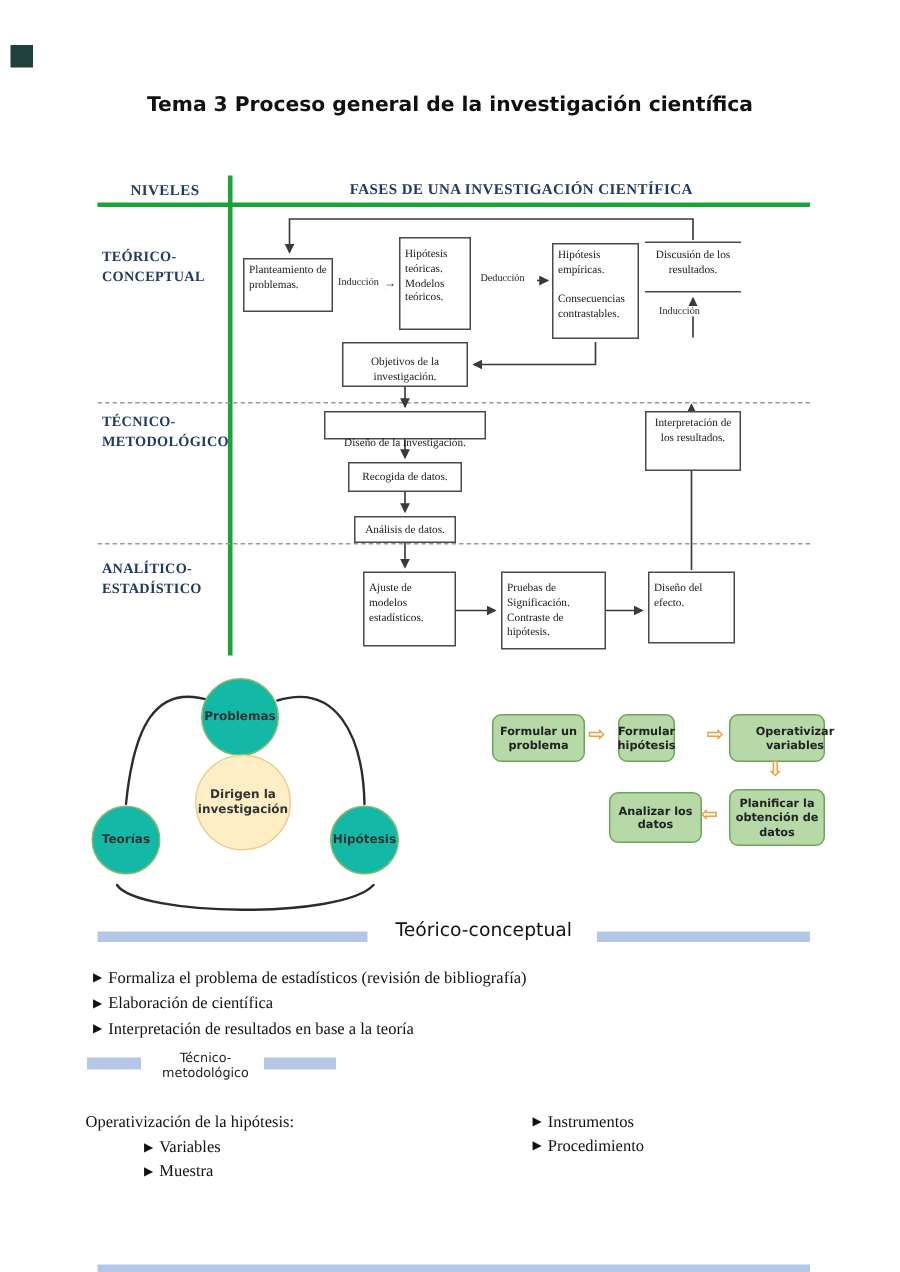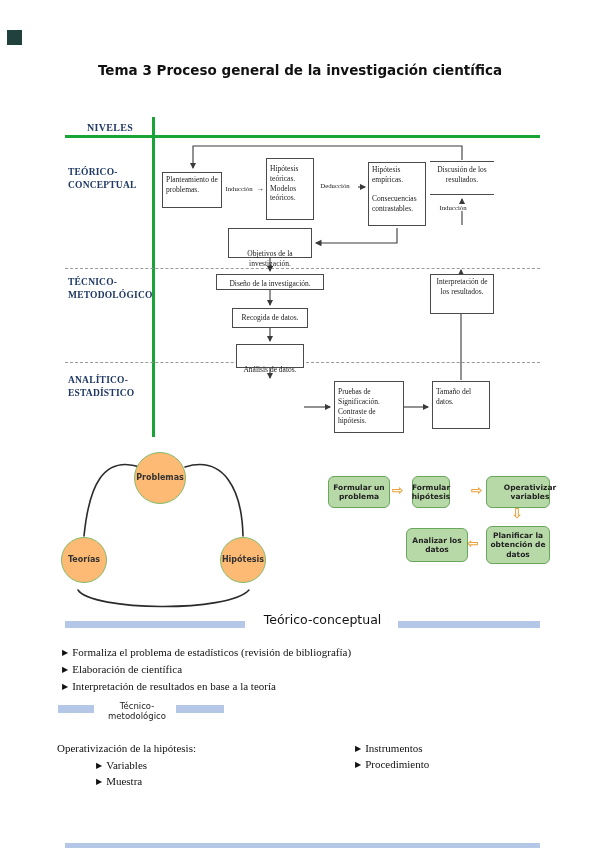--- a/index.html
+++ b/index.html
@@ -28,41 +28,41 @@
   
   .box{position:absolute;border:1px solid #4a4a4a;background:#fff;font-size:7.5px;line-height:1.3;
        padding:2px 3px;white-space:pre-line;box-sizing:border-box;}
   .ctr{text-align:center;}
   .hbord{border-left:none;border-right:none;}
   .b-plant {left:162px;top:172px;width:60px;height:36px;}
   .b-hteo  {left:266px;top:158px;width:48px;height:62px;padding-top:5px;}
   .b-hemp  {left:368px;top:162px;width:58px;height:64px;}
   .b-disc  {left:430px;top:161px;width:64px;height:34px;padding-top:3px;}
   .b-interp{left:430px;top:226px;width:64px;height:40px;margin-top:48px;}
-  .b-obj   {left:228px;top:228px;width:84px;height:30px;padding-top:20px;}
-  .b-dis   {left:216px;top:274px;width:108px;height:16px;padding-top:4px;}
+  .b-obj   {left:228px;top:228px;width:84px;height:30px;padding-top:7px;}
+  .b-dis   {left:216px;top:274px;width:108px;height:16px;padding-top:15px;}
   .b-rec   {left:232px;top:308px;width:76px;height:20px;padding-top:4px;}
-  .b-ana   {left:236px;top:344px;width:68px;height:18px;padding-top:20px;}
+  .b-ana   {left:236px;top:344px;width:68px;height:18px;padding-top:3px;}
   .b-aju   {left:242px;top:381px;width:62px;height:50px;padding-top:5px;}
   .b-pru   {left:334px;top:381px;width:70px;height:52px;padding-top:5px;}
   .b-tam   {left:432px;top:381px;width:58px;height:48px;padding-top:5px;}
 
   .clabel{position:absolute;font-size:6.8px;color:#222;background:#fff;text-align:center;}
   .cl-ind1{left:224px;top:185px;width:30px;}
   .cl-arr1{left:254px;top:184px;width:12px;font-size:8px;}
   .cl-ded {left:318px;top:182px;width:34px;}
   .cl-ind2{left:432px;top:204px;width:42px;}
 
   svg.overlay{position:absolute;left:0;top:0;pointer-events:none;}
 
   
   .circle{position:absolute;border-radius:50%;display:flex;align-items:center;justify-content:center;
           font-family:"DejaVu Sans",sans-serif;font-weight:bold;font-size:8px;color:#333;
           text-align:center;white-space:pre-line;box-sizing:border-box;line-height:1.3;}
-  .c-green{background:#fdba74;border:1.5px solid #85ba6a;}
+  .c-green{background:#14b8a6;border:1.5px solid #85ba6a;}
   .c-prob{left:134px;top:452px;width:52px;height:52px;}
   .c-teo {left:61px;top:537px;width:46px;height:46px;}
   .c-hip {left:220px;top:537px;width:46px;height:46px;}
   .c-cen {left:130px;top:503px;width:64px;height:64px;background:#fdeec6;border:1.5px solid #eccf90;}
 
   
   .pbox{position:absolute;background:#b7d9a8;border:1.5px solid #69a75b;border-radius:6px;
         display:flex;align-items:center;justify-content:center;text-align:center;
         font-family:"DejaVu Sans",sans-serif;font-weight:bold;font-size:7.5px;color:#222;
         white-space:pre-line;box-sizing:border-box;line-height:1.25;}
@@ -97,20 +97,21 @@
 </head>
 <body>
 
 <div class="page">
 
   <div class="corner-square"></div>
 
   <h1 class="title">Tema 3 Proceso general de la investigación científica</h1>
 
   <div class="th th-niv">NIVELES</div>
+  <div class="th th-fas">FASES DE UNA INVESTIGACIÓN CIENTÍFICA</div>
   <div class="hline-green"></div>
   <div class="vline-green"></div>
   <div class="dotted d1"></div>
   <div class="dotted d2"></div>
 
   <div class="lvl lvl0">TEÓRICO-CONCEPTUAL</div>
   <div class="lvl lvl1">TÉCNICO-METODOLÓGICO</div>
   <div class="lvl lvl2">ANALÍTICO-ESTADÍSTICO</div>
 
   <svg class="overlay" width="600" height="848">
@@ -145,32 +146,35 @@
   <div class="box b-plant">Planteamiento de problemas.</div>
   <div class="box b-hemp">Hipótesis empíricas.
 
 Consecuencias contrastables.</div>
   <div class="box b-disc ctr hbord">Discusión de los resultados.</div>
   <div class="box b-interp ctr">Interpretación de los resultados.</div>
   <div class="box b-obj ctr">Objetivos de la investigación.</div>
   <div class="box b-dis ctr">Diseño de la investigación.</div>
   <div class="box b-rec ctr">Recogida de datos.</div>
   <div class="box b-ana ctr">Análisis de datos.</div>
+  <div class="box b-aju">Ajuste de modelos estadísticos.</div>
   <div class="box b-pru">Pruebas de Significación.
 Contraste de hipótesis.</div>
-  <div class="box b-tam">Tamaño del datos.</div>
+  <div class="box b-tam">Diseño del efecto.</div>
 
   <div class="clabel cl-ind1">Inducción</div>
   <div class="clabel cl-arr1">→</div>
   <div class="clabel cl-ded">Deducción</div>
   <div class="clabel cl-ind2">Inducción</div>
 
   <div class="circle c-green c-prob">Problemas</div>
   <div class="circle c-green c-teo">Teorías</div>
   <div class="circle c-green c-hip">Hipótesis</div>
+  <div class="circle c-cen">Dirigen la
+investigación</div>
 
   <div class="pbox p1">Formular un
 problema</div>
   <span class="parrow pa1">⇨</span>
   <div class="pbox p2">Formular
 hipótesis</div>
   <span class="parrow pa2">⇨</span>
   <div class="pbox p3">Operativizar
 variables</div>
   <span class="parrow pa3">⇩</span>

